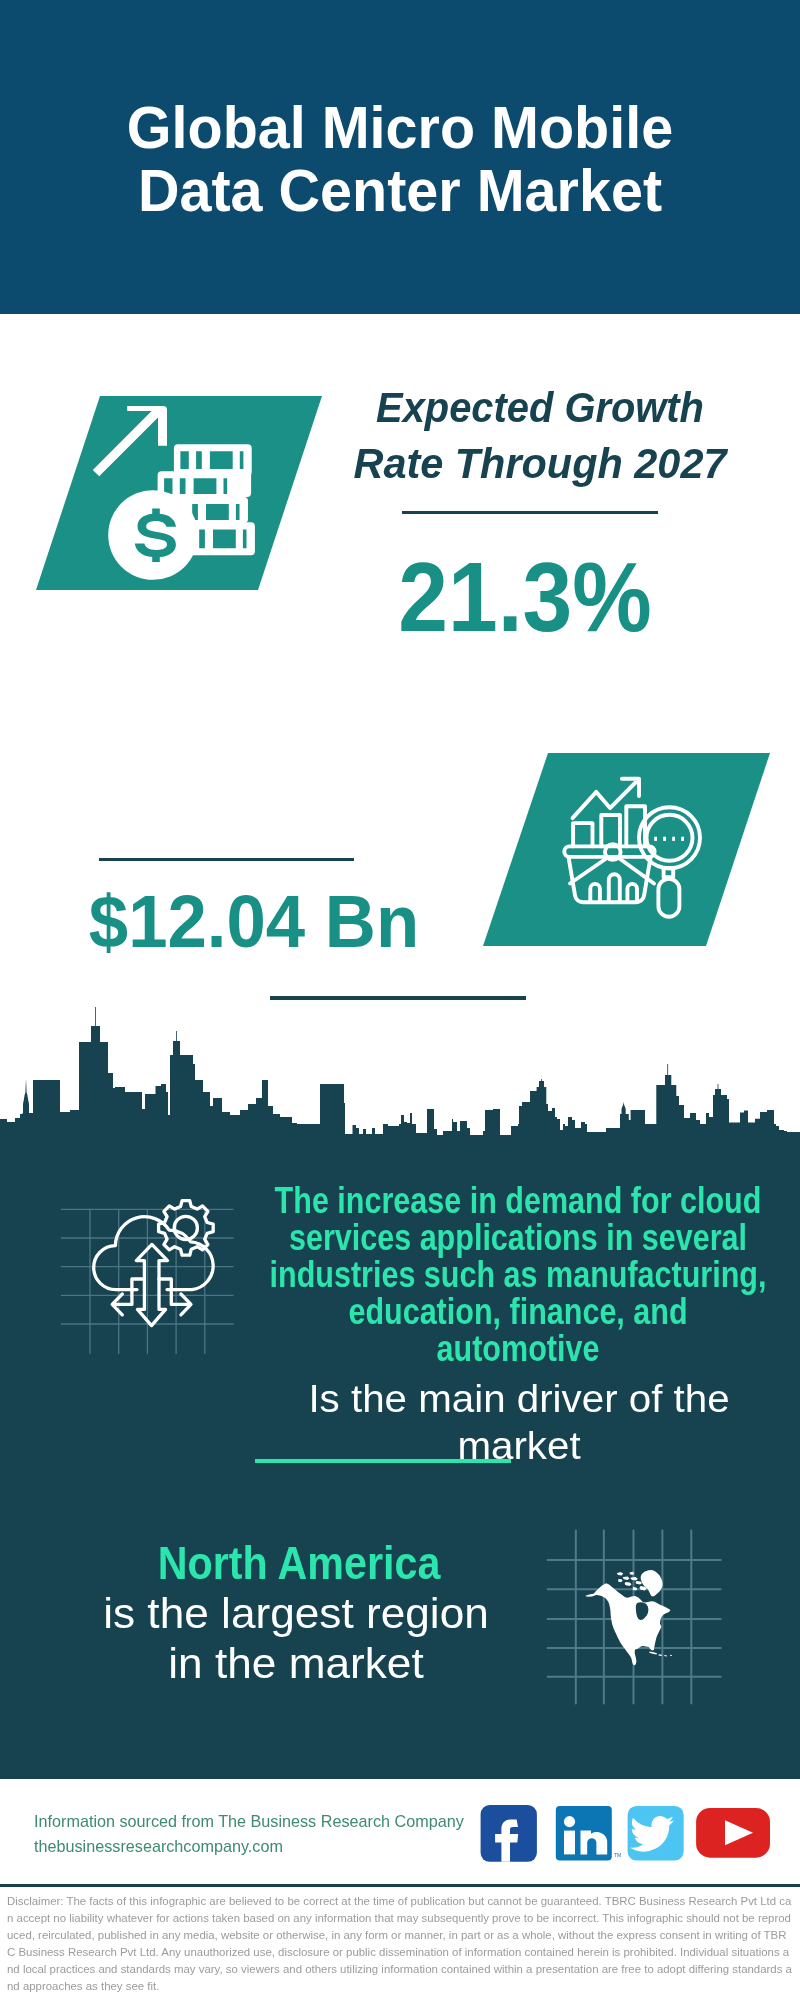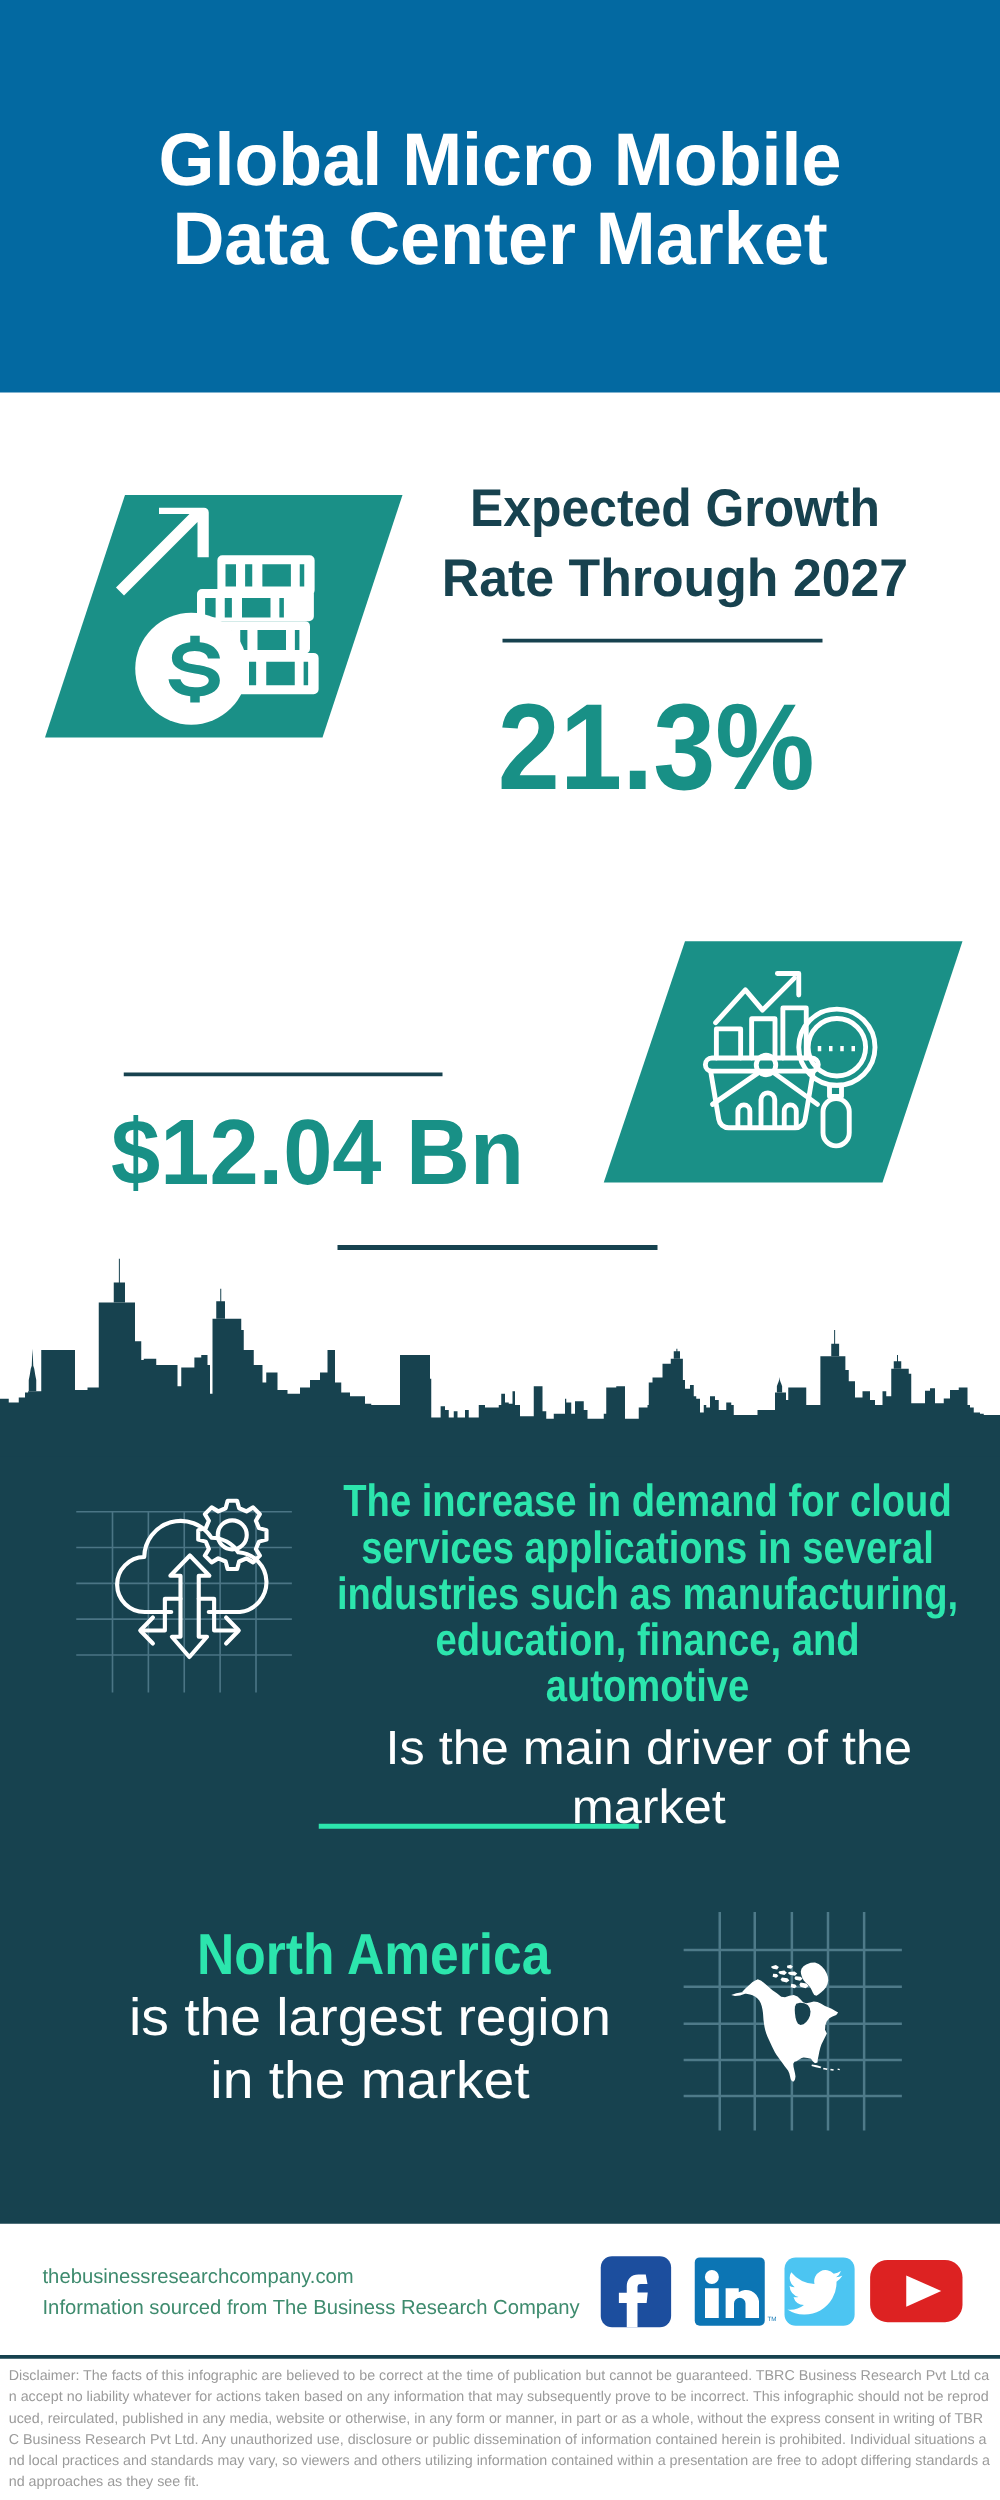--- a/index.html
+++ b/index.html
@@ -1,21 +1,21 @@
 <!DOCTYPE html>
 <html><head>
 <meta charset="utf-8">
 <style>
   html,body{margin:0;padding:0;}
   body{width:800px;height:2000px;background:#ffffff;font-family:"Liberation Sans",sans-serif;overflow:hidden;}
   .page{position:relative;width:800px;height:2000px;background:#fff;overflow:hidden;}
   .sq{transform:scaleX(0.965);}
 
   
-  .header{position:absolute;left:0;top:0;width:800px;height:314px;background:#0369a1;}
+  .header{position:absolute;left:0;top:0;width:800px;height:314px;background:#0c4a6e;}
   .title{position:absolute;left:0;top:96px;width:800px;text-align:center;color:#fff;
          font-size:59.6px;font-weight:bold;line-height:63px;}
 
   
   .stat-label{position:absolute;color:#17424f;font-size:42.5px;font-weight:bold;line-height:56.6px;text-align:center;}
   .rule{position:absolute;height:3px;background:#17424f;}
   .stat-value{position:absolute;color:#189086;font-weight:bold;text-align:center;}
 
   
   .darkband{position:absolute;left:0;width:800px;background:#17424f;}
@@ -59,21 +59,21 @@
           c9.0,0.6 15.4,5.4 16.2,13.0 h-9.6
           c-0.8,-3.6 -4.7,-5.9 -10.6,-5.9 c-6.0,0 -9.6,2.2 -9.6,5.4 c0,3.0 2.5,4.4 9.3,5.4
           c11.3,1.6 20.4,4.0 20.4,12.7 c0,6.9 -5.9,11.7 -16.1,12.7 v5.0 h-7.6 v-5.0
           c-9.8,-0.9 -16.4,-5.9 -17.4,-13.6 h9.6
           c0.9,4.0 4.9,6.4 11.6,6.4 c6.8,0 11.0,-2.2 11.0,-5.5 c0,-3.1 -3.0,-4.5 -11.0,-5.6
           c-11.2,-1.6 -18.5,-4.4 -18.5,-12.5 c0,-6.8 5.7,-11.6 14.7,-12.5 z" fill="#1a9087"></path>
       </g>
     </g>
   </svg>
 
-  <div class="stat-label" style="left:330px;top:379.5px;width:420px;">
+  <div class="stat-label" style="left:330px;top:379.5px;width:420px;font-style:italic;">
     <div style="transform:scaleX(0.938)">Expected Growth</div>
     <div style="transform:scaleX(0.975)">Rate Through 2027</div>
   </div>
   <div class="rule" style="left:402px;top:511px;width:256px;"></div>
   <div class="stat-value" style="left:315px;top:548px;width:420px;font-size:98px;line-height:98px;transform:scaleX(0.912);">21.3%</div>
 
   <div class="rule" style="left:99px;top:858px;width:255px;"></div>
   <div class="stat-value" style="left:44px;top:885px;width:420px;font-size:74.3px;line-height:74.3px;transform:scaleX(0.952);">$12.04 Bn</div>
 
   <svg class="icon-panel" width="300" height="204" viewBox="0 0 300 204" style="position:absolute;left:473px;top:750px;">
@@ -218,22 +218,22 @@
       </g>
       <path d="
         M104.5,136.5 l4.0,0.7 l3.6,1.1 l-0.7,1.3 l-3.7,-0.9 l-3.5,-0.9 z
         M113.8,139.2 l3.2,0.5 l-0.4,1.2 l-3.2,-0.5 z
         M119.5,140.0 l2.5,0.4 l-0.3,1.1 l-2.5,-0.4 z
         M125.2,139.8 l1.7,0.3 l-0.2,1.0 l-1.7,-0.3 z"></path>
     </g>
   </svg>
 
   <div class="src" style="left:34px;top:1809px;width:460px;font-size:16.2px;line-height:24.5px;color:#3e8b6e;white-space:nowrap;">
+    <div>Information sourced from The Business Research Company</div>
     <div>thebusinessresearchcompany.com</div>
-    <div>Information sourced from The Business Research Company</div>
   </div>
 
   <svg width="300" height="70" viewBox="0 0 300 70" style="position:absolute;left:478px;top:1800px;">
     <g>
       <rect x="2.6" y="5" width="56.3" height="56.8" rx="9" fill="#1c4e9e"></rect>
       <path d="M38.6,19.6 h-5.9 c-5.6,0 -9.3,3.7 -9.3,9.4 v5.1 h-6.3 v8.3 h6.3 v19.4 h8.6 v-19.4 h7.3 l0.9,-8.3
                h-8.2 v-4.3 c0,-1.8 0.6,-2.7 2.6,-2.7 h5.4 z" fill="#ffffff"></path>
     </g>
     <g>
       <rect x="77.8" y="5.9" width="56" height="54.7" rx="4" fill="#0c75b4"></rect>

